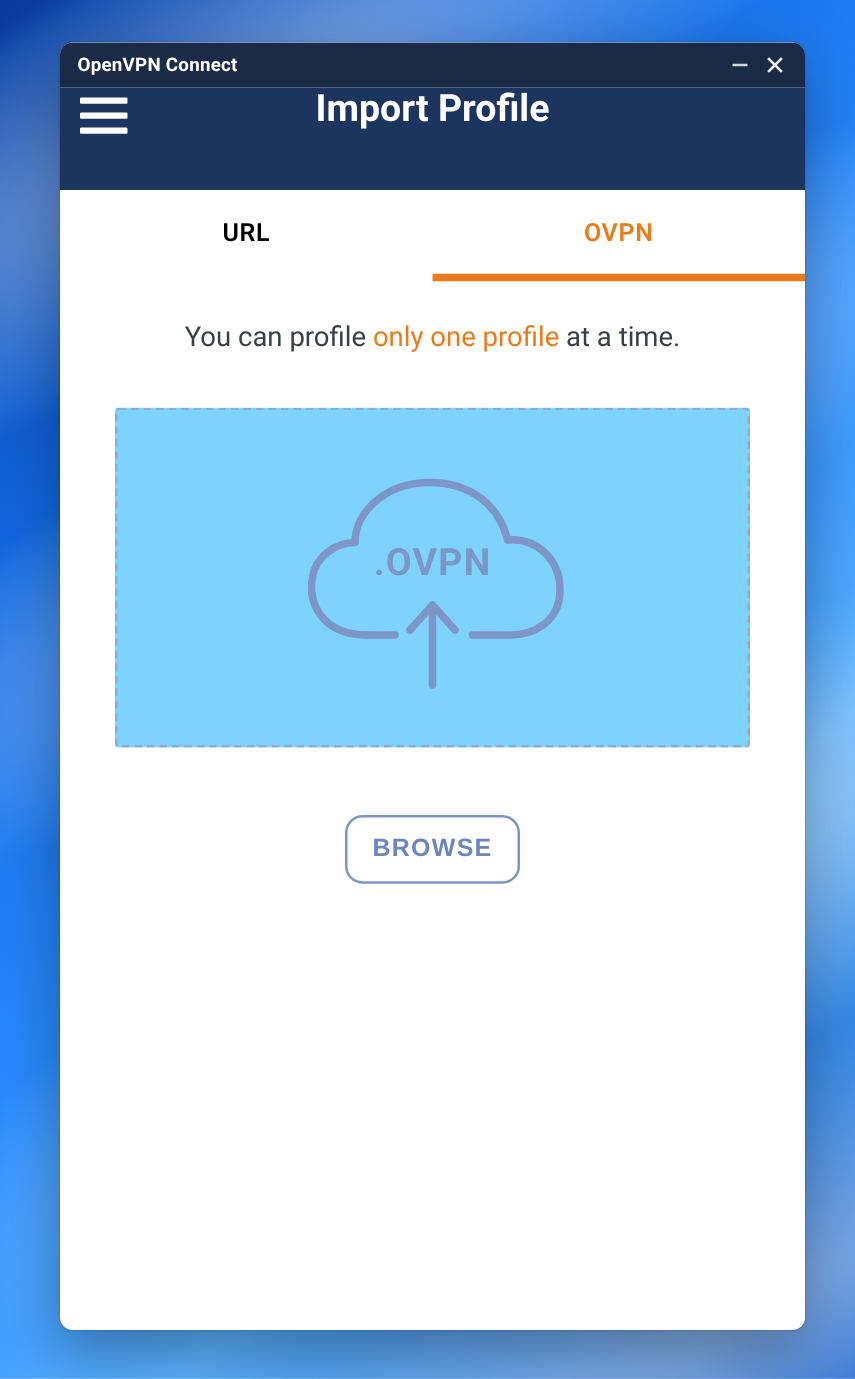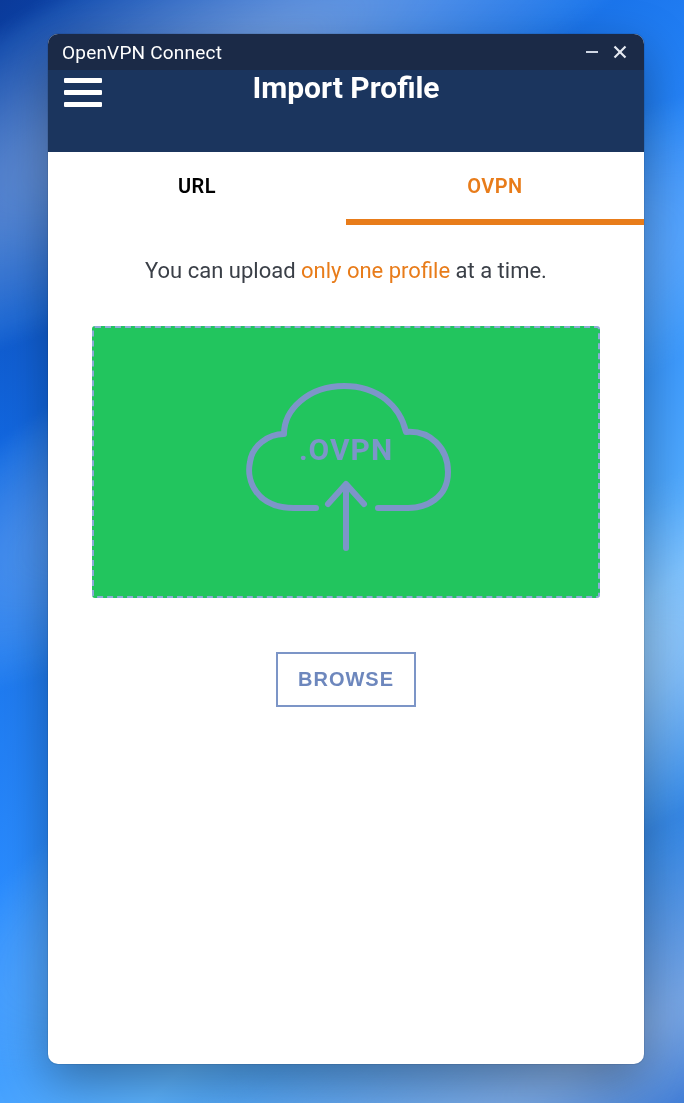--- a/index.html
+++ b/index.html
@@ -31,21 +31,21 @@
   }
 
   .titlebar {
     height: 36px;
     background: #1b2a47;
     display: flex; align-items: center;
     color: #ffffff;
     padding: 0 10px 0 14px;
   }
   .titlebar .title {
-    font-size: 19px; font-weight: 400; letter-spacing: 0.2px;
+    font-size: 15px; font-weight: 700; letter-spacing: 0.2px;
   }
   .titlebar .spacer { flex: 1; }
   .ctrl-btn {
     width: 28px; height: 28px;
     display: flex; align-items: center; justify-content: center;
     color: #d6dbe6;
   }
   .ctrl-btn svg { display: block; }
 
   .header {
@@ -86,34 +86,34 @@
 
   .content { padding: 28px 30px 0 30px; text-align: center; color: #334155; }
   .instr-line {
     font-size: 22px; line-height: 1.55; color: #3a3f47;
   }
   .instr-highlight { color: #e87c1a; }
 
   .dropzone {
     margin: 38px 14px 0 14px;
     border: 2px dashed #8fa9d9;
-    background: #22c55e;
+    background: #7dd3fc;
     border-radius: 3px;
     height: 272px;
     display: flex; align-items: center; justify-content: center;
   }
   .cloud-wrap { position: relative; width: 260px; height: 200px; }
   .cloud-wrap svg { display:block; }
 
   .browse-wrap { margin-top: 54px; display:flex; justify-content:center; }
   .browse-btn {
     border: 2px solid #7c95c7;
     color: #6d87bd;
     background: #ffffff;
-    border-radius: 0;
+    border-radius: 14px;
     padding: 14px 20px;
     font-size: 20px; font-weight: 700; letter-spacing: 1px;
     cursor: pointer;
   }
 </style>
 </head>
 <body>
 
 <div class="wallpaper">
   <div class="streak s1"></div>
@@ -149,21 +149,21 @@
     <div class="page-title">Import Profile</div>
   </div>
 
   <div class="tabs">
     <div class="tab">URL</div>
     <div class="tab active">OVPN</div>
   </div>
 
   <div class="content">
     <div class="instr-line">
-      <span>You can upload </span><span class="instr-highlight">only one profile</span><span> at a time.</span>
+      <span>You can profile </span><span class="instr-highlight">only one profile</span><span> at a time.</span>
     </div>
 
     <div class="dropzone">
       <div class="cloud-wrap">
         <svg viewBox="0 0 260 200" width="260" height="200">
           <path d="M 78 146
                    C 40 146 30 118 34 100
                    C 36 84 52 72 68 72
                    C 68 48 92 24 128 24
                    C 162 24 184 44 190 70

